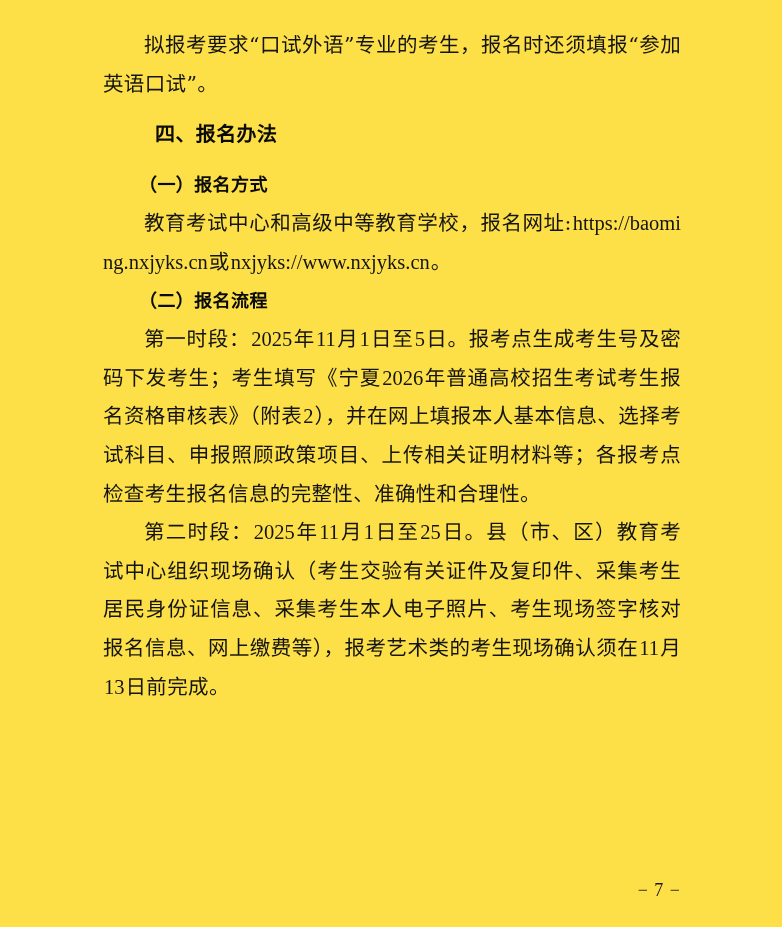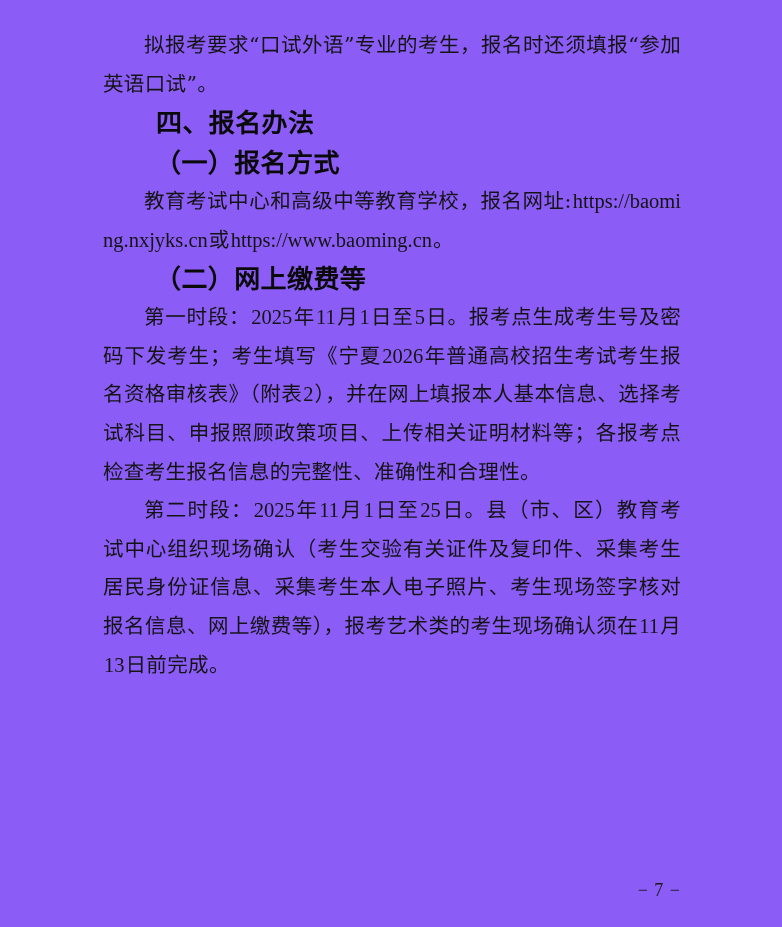--- a/index.html
+++ b/index.html
@@ -18,21 +18,21 @@
     color: #101010;
     -webkit-font-smoothing: antialiased;
   }
 
   .page {
     position: absolute;
     left: 0;
     top: 0;
     width: 782px;
     height: 927px;
-    background: #8b5cf6;
+    background: #fde047;
     text-decoration: underline;
   }
 
   .content {
     position: absolute;
     left: 103px;
     top: 26px;
     width: 578px;
   }
 
@@ -55,32 +55,32 @@
   .lat {
     font-family: "Liberation Serif", "DejaVu Serif", serif;
     letter-spacing: 0;
     padding: 0 1px;
   }
 
   
   .head-1 {
     font-family: "DejaVu Sans", "Liberation Sans", sans-serif;
     font-weight: bold;
-    font-size: 26px;
+    font-size: 20px;
     line-height: 38.6px;
     letter-spacing: 0.4px;
     text-indent: 2em;
-    margin: 1px;
+    margin: 12px;
     color: #0a0a0a;
   }
 
   .head-2 {
     font-family: "DejaVu Serif", "Liberation Serif", serif;
     font-weight: bold;
-    font-size: 26px;
+    font-size: 18px;
     line-height: 38.6px;
     letter-spacing: 0.4px;
     text-indent: 2em;
     margin: 0;
     color: #0a0a0a;
   }
 
   
   .page-number {
     position: absolute;
@@ -96,21 +96,21 @@
 </style>
 </head>
 <body>
 
 <div class="page">
 
   <div class="content">
       <p class="para">拟报考要求“口试外语”专业的考生，报名时还须填报“参加英语口试”。</p>
       <p class="head-1">四、报名办法</p>
       <p class="head-2">（一）报名方式</p>
-      <p class="para"><span class="cjk">教育考试中心和高级中等教育学校，报名网址:</span><span class="lat">https://baoming.nxjyks.cn</span><span class="cjk">或</span><span class="lat">https://www.baoming.cn</span><span class="cjk">。</span></p>
-      <p class="head-2">（二）网上缴费等</p>
+      <p class="para"><span class="cjk">教育考试中心和高级中等教育学校，报名网址:</span><span class="lat">https://baoming.nxjyks.cn</span><span class="cjk">或</span><span class="lat">nxjyks://www.nxjyks.cn</span><span class="cjk">。</span></p>
+      <p class="head-2">（二）报名流程</p>
       <p class="para"><span class="cjk">第一时段：</span><span class="lat">2025</span><span class="cjk">年</span><span class="lat">11</span><span class="cjk">月</span><span class="lat">1</span><span class="cjk">日至</span><span class="lat">5</span><span class="cjk">日。报考点生成考生号及密码下发考生；考生填写《宁夏</span><span class="lat">2026</span><span class="cjk">年普通高校招生考试考生报名资格审核表》（附表</span><span class="lat">2</span><span class="cjk">），并在网上填报本人基本信息、选择考试科目、申报照顾政策项目、上传相关证明材料等；各报考点检查考生报名信息的完整性、准确性和合理性。</span></p>
       <p class="para"><span class="cjk">第二时段：</span><span class="lat">2025</span><span class="cjk">年</span><span class="lat">11</span><span class="cjk">月</span><span class="lat">1</span><span class="cjk">日至</span><span class="lat">25</span><span class="cjk">日。县（市、区）教育考试中心组织现场确认（考生交验有关证件及复印件、采集考生居民身份证信息、采集考生本人电子照片、考生现场签字核对报名信息、网上缴费等），报考艺术类的考生现场确认须在</span><span class="lat">11</span><span class="cjk">月</span><span class="lat">13</span><span class="cjk">日前完成。</span></p>
     </div>
 
   <div class="page-number">− 7 −</div>
 
 </div>
 
 </body></html>

